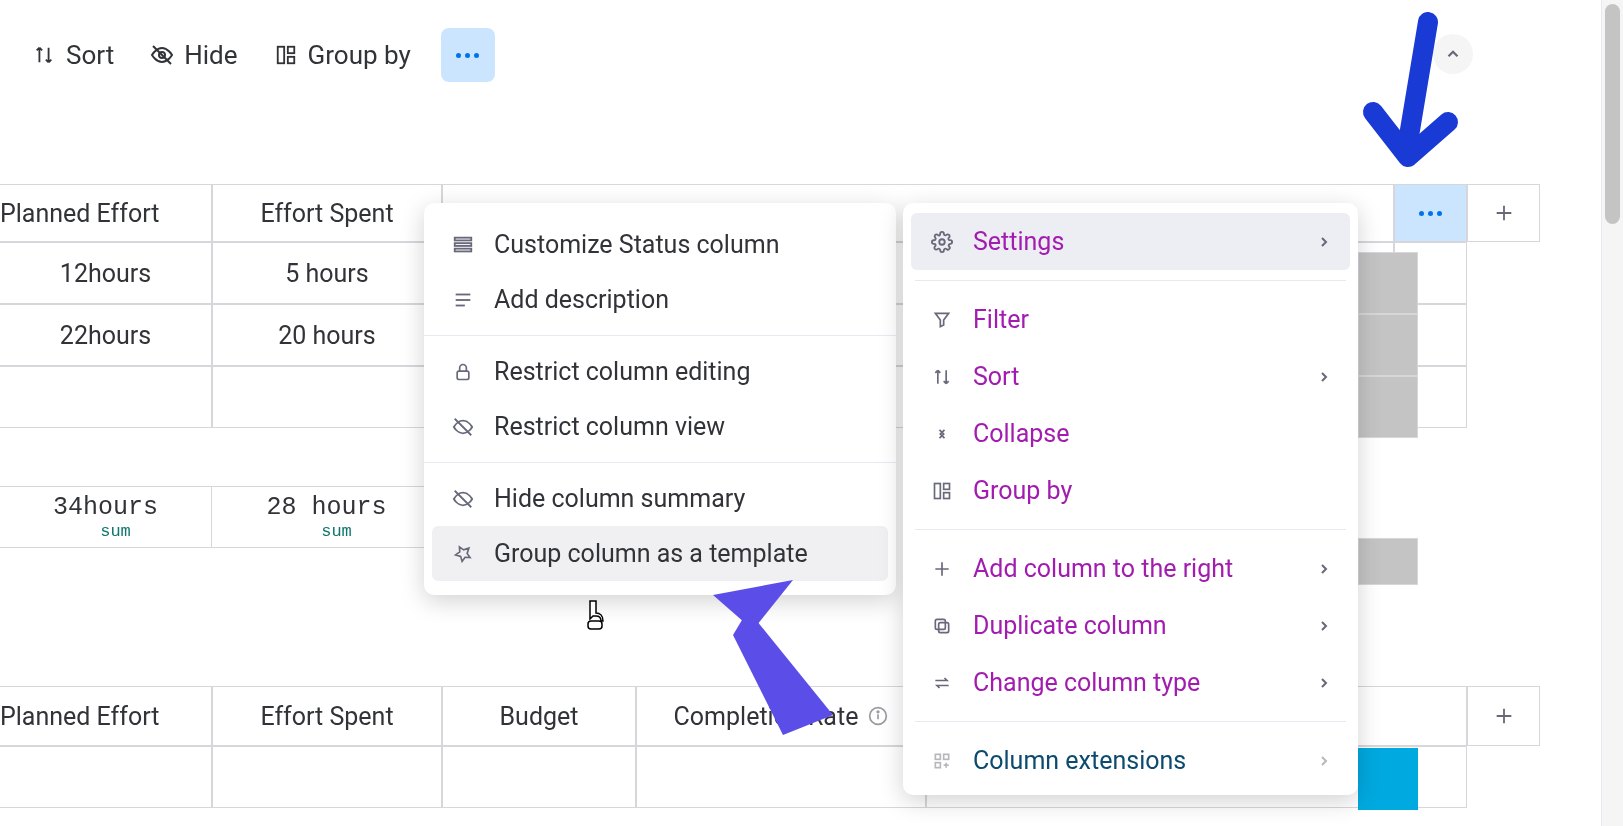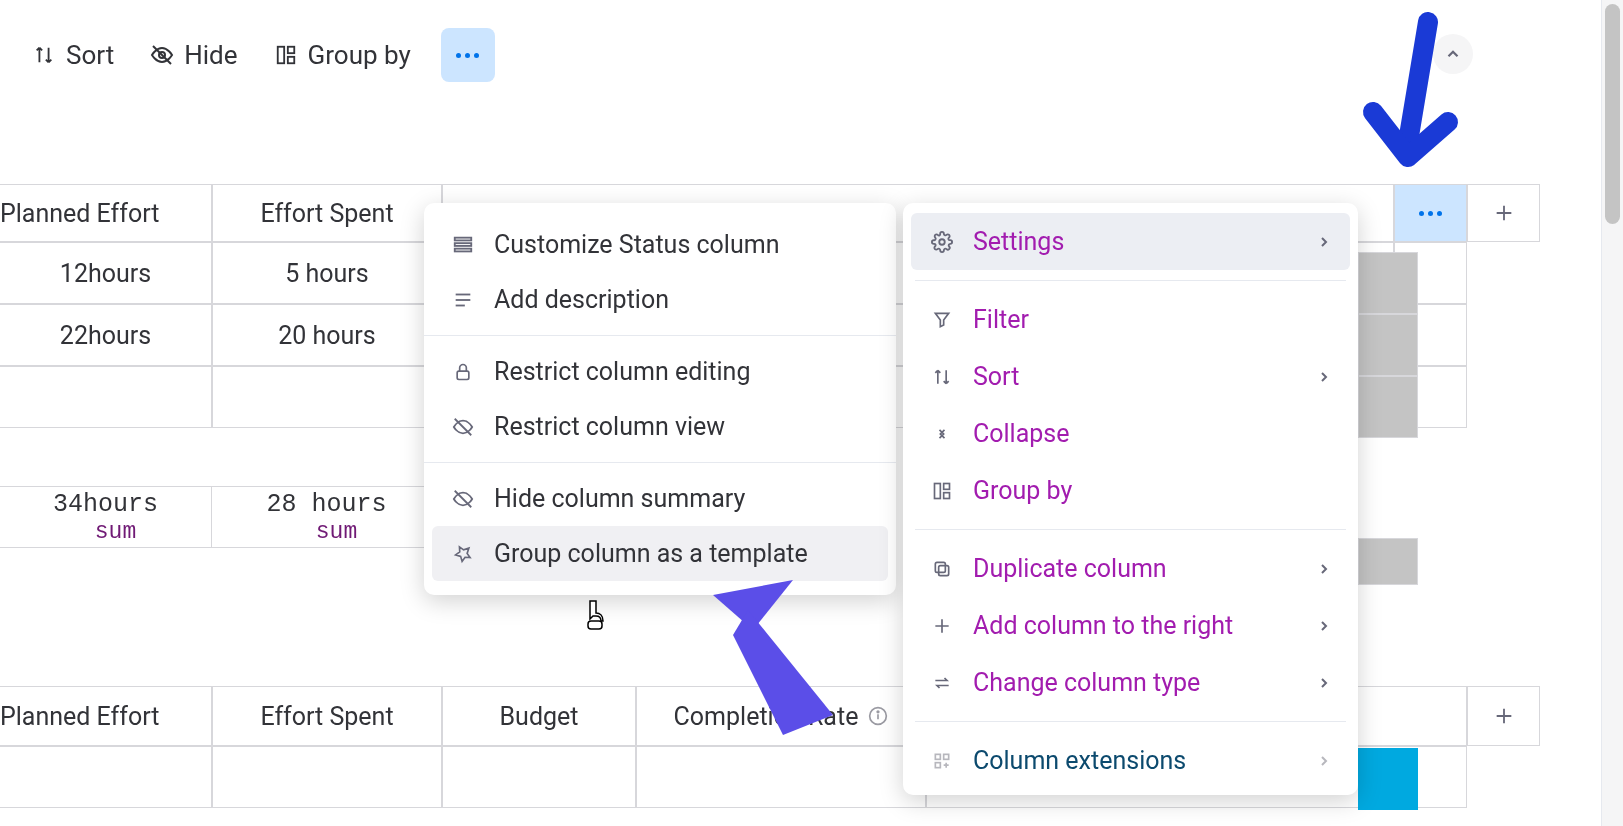--- a/index.html
+++ b/index.html
@@ -78,21 +78,21 @@
   .th { height: 58px; font-weight:400; }
   .td { height: 62px; }
   .c-planned { width: 212px; justify-content:flex-start; padding-left:0; border-left:none; }
   .c-effort { width: 230px; }
   .c-rest { flex:1; }
   .c-more { width: 73px; background:#cce5ff; }
   .c-plus { width: 73px; }
 
   .summary-row .td { height: 62px; border-left:none; flex-direction:column; justify-content:center;font-family:Liberation Mono, monospace;}
   .summary-row .sum-val { font-size:25px; }
-  .summary-row .sum-lbl { font-size:23px; color:#701a75;margin-left:20px;}
+  .summary-row .sum-lbl { font-size:17px; color:#0f766e;margin-left:20px;}
 
   
   .table2 {
     position: absolute;
     top: 686px;
     left: 0;
     width: 1540px;
   }
   .t2 .th { height: 60px; }
   .c-budget { width: 194px; }
@@ -464,38 +464,38 @@
           <rect x="14" y="3" width="7" height="7"></rect>
           <rect x="14" y="14" width="7" height="7"></rect>
         </svg>
     </span>
     <span>Group by</span>
   </div>
   <div class="sep"></div>
   <div class="mi">
     <span class="mi-icon">
       <svg width="20" height="20" viewBox="0 0 24 24" fill="none" stroke="#676879" stroke-width="2">
-          <rect x="8" y="8" width="12" height="12" rx="2"></rect>
-          <rect x="4" y="4" width="12" height="12" rx="2"></rect>
-        </svg>
-    </span>
-    <span>Duplicate column</span>
+          <path d="M12 4v16M4 12h16"></path>
+        </svg>
+    </span>
+    <span>Add column to the right</span>
     <span class="chev">
       <svg width="16" height="16" viewBox="0 0 24 24" fill="none" stroke="#676879" stroke-width="3">
           <path d="M9 6l6 6-6 6"></path>
         </svg>
     </span>
   </div>
   <div class="mi">
     <span class="mi-icon">
       <svg width="20" height="20" viewBox="0 0 24 24" fill="none" stroke="#676879" stroke-width="2">
-          <path d="M12 4v16M4 12h16"></path>
-        </svg>
-    </span>
-    <span>Add column to the right</span>
+          <rect x="8" y="8" width="12" height="12" rx="2"></rect>
+          <rect x="4" y="4" width="12" height="12" rx="2"></rect>
+        </svg>
+    </span>
+    <span>Duplicate column</span>
     <span class="chev">
       <svg width="16" height="16" viewBox="0 0 24 24" fill="none" stroke="#676879" stroke-width="3">
           <path d="M9 6l6 6-6 6"></path>
         </svg>
     </span>
   </div>
   <div class="mi">
     <span class="mi-icon">
       <svg width="20" height="20" viewBox="0 0 24 24" fill="none" stroke="#676879" stroke-width="2">
           <path d="M4 9h14l-3-3M20 15H6l3 3"></path>

